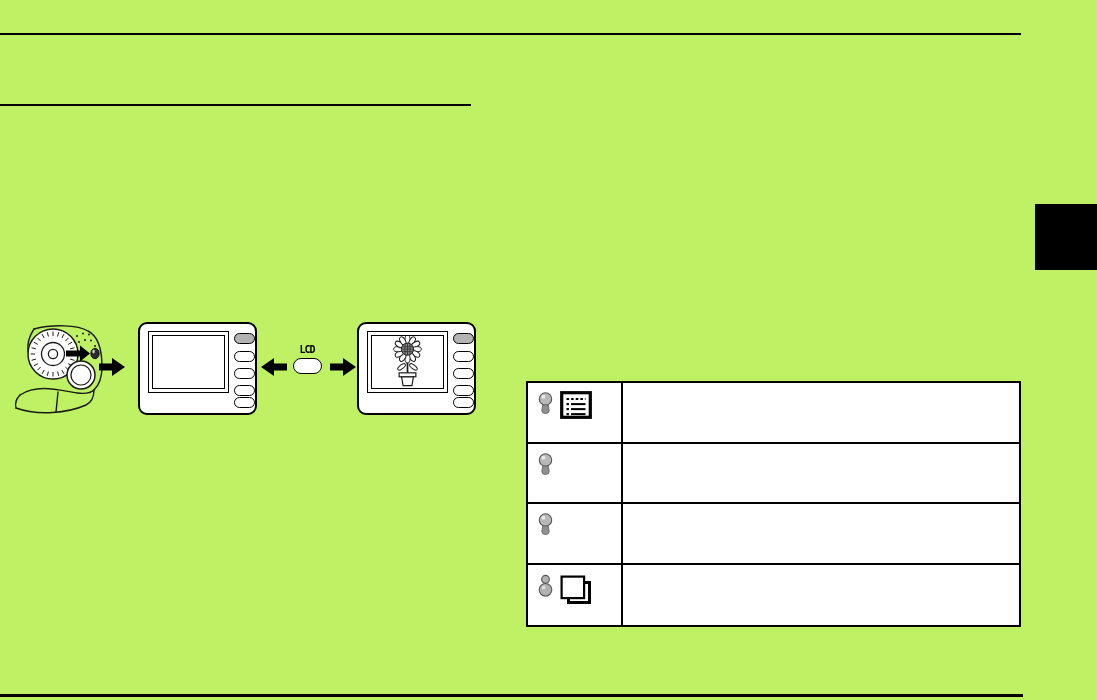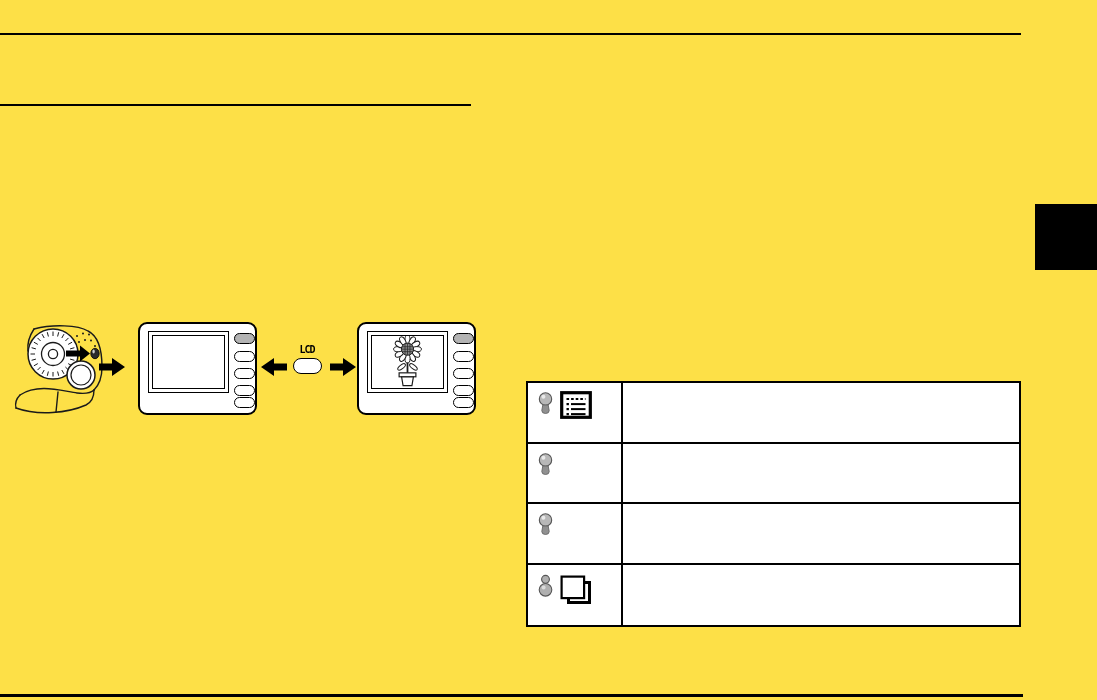--- a/index.html
+++ b/index.html
@@ -1,17 +1,17 @@
 <!DOCTYPE html>
 <html><head>
 <meta charset="utf-8">
 <style>
   html,body{margin:0;padding:0;background:#888;}
   .page{
-    position:relative; width:1097px; height:700px; background:#fde047;
+    position:relative; width:1097px; height:700px; background:#bef264;
     font-family:"DejaVu Sans", sans-serif; overflow:hidden;
   }
   .rule{position:absolute; background:#000;}
   .rule.top{left:0; top:33px; width:1021px; height:2px;}
   .rule.heading{left:0; top:104px; width:471px; height:2px;}
   .rule.bottom{left:0; top:694px; width:1023px; height:3px;}
   .side-tab{position:absolute; left:1035px; top:204px; width:62px; height:66px; background:#000;}
 
   
   .diag{position:absolute;}

